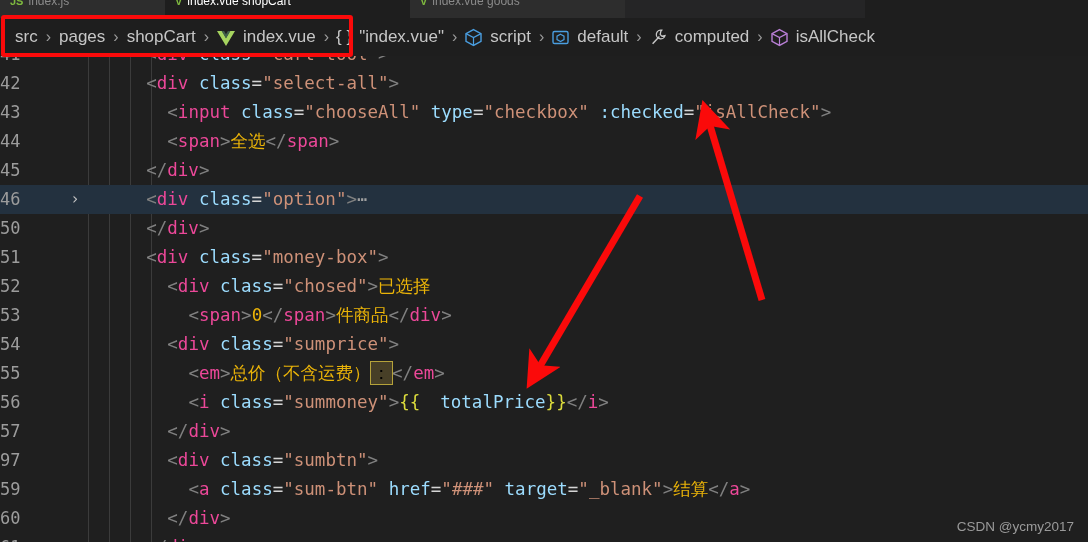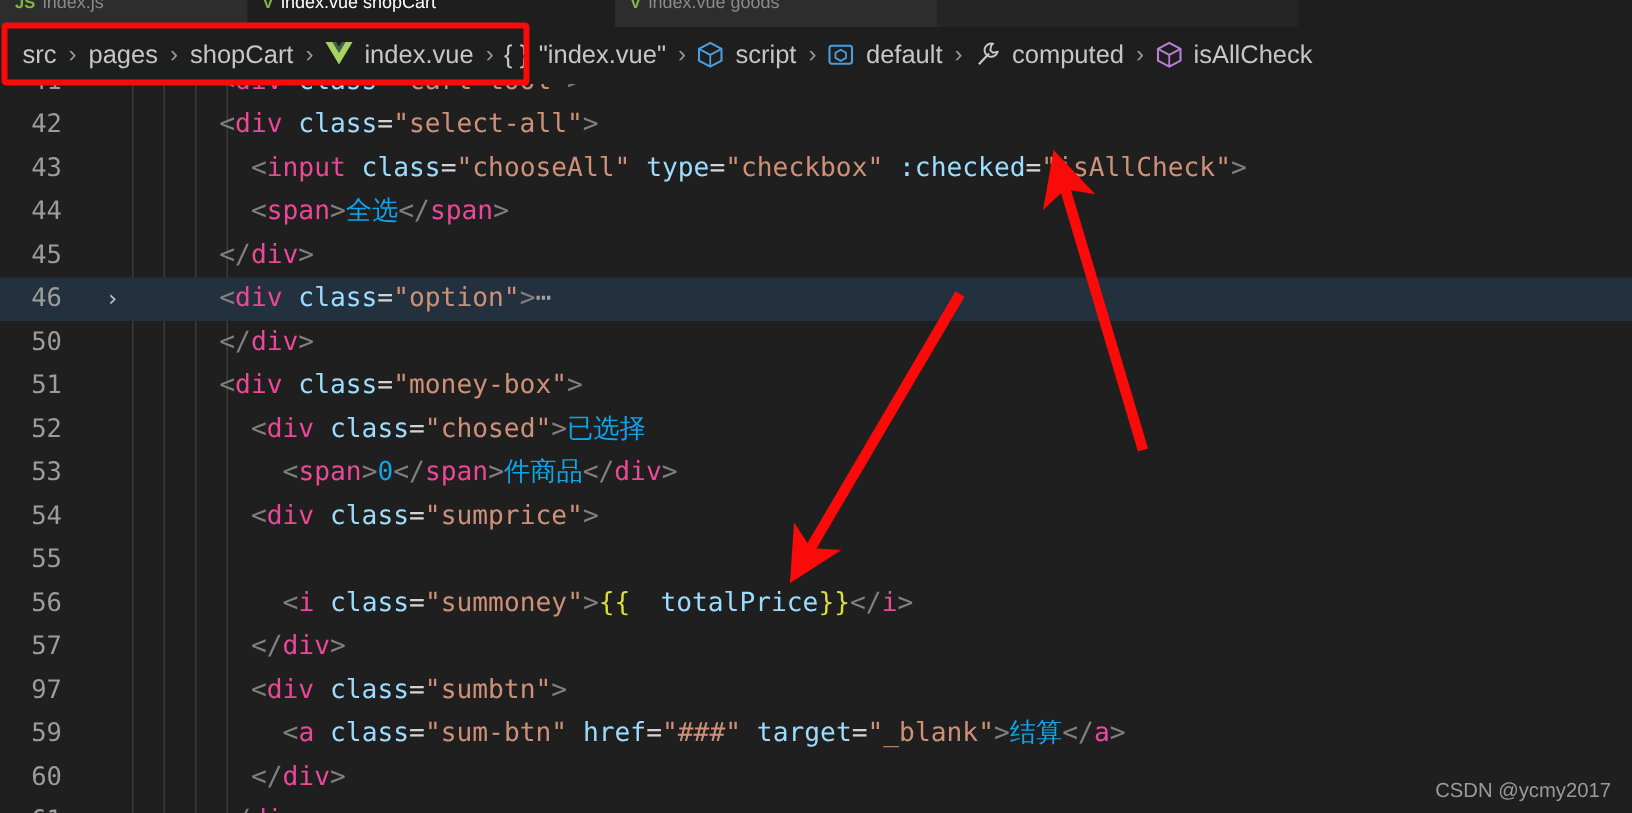--- a/index.html
+++ b/index.html
@@ -29,21 +29,21 @@
 
   
   #breadcrumb{
     position:absolute;left:0;top:18px;width:1088px;height:38px;
     background:#1e1e1e;
     font-family:"Liberation Sans", sans-serif;
     font-size:17px;color:#c6c6c6;
     display:flex;align-items:center;
     white-space:nowrap;overflow:hidden;
   }
-  .crumb{display:inline-flex;align-items:flex-start;}
+  .crumb{display:inline-flex;align-items:flex-end;}
   .crumb-text{margin:0 1px;}
   .sep{color:#9b9b9b;margin:0 7px;font-size:16px;}
   .cicon{display:inline-flex;align-items:center;margin-right:6px;}
   #bc-pad{width:14px;flex:0 0 14px;}
 
   
   #redbox{
     position:absolute;left:1px;top:15px;width:352px;height:42px;
     border:4px solid #fb0a0a;border-radius:3px;
     box-sizing:border-box;pointer-events:none;z-index:8;
@@ -53,40 +53,40 @@
   #editor{
     position:absolute;left:0;top:56px;width:1088px;height:486px;
     background:#1f1f1f;overflow:hidden;
   }
   .row{
     position:relative;height:29px;line-height:29px;
     white-space:pre;font-size:17.5px;
   }
   .row.sel{background:#23313f;padding-left:20px;}
   .lineno{
-    position:absolute;left:0;top:0;width:62px;text-align:center;
+    position:absolute;left:0;top:0;width:62px;text-align:left;
     color:#9c9c9c;font-size:17px;
   }
   .fold{
     position:absolute;left:68px;top:0;width:14px;text-align:center;
     color:#c5c5c5;font-size:15px;
   }
   .code{
     position:absolute;left:104px;top:0;
   }
   
   .guide{position:absolute;width:1px;background:#3b3b3b;}
 
   
   .pun   {color:#808080;}
   .tag   {color:#ec4899;}
   .attr  {color:#9cdcfe;}
   .eq    {color:#d4d4d4;}
   .str   {color:#ce9178;}
-  .txt   {color:#0ea5e9;margin-top:16px;}
+  .txt   {color:#eab308;margin-top:16px;}
   .mus   {color:#dcdc3c;}
   .musin {color:#9cdcfe;margin-left:20px;}
   .dots  {color:#a0a0a0;}
   .hl    {background:#473f27;outline:1px solid #b5a23a;padding:1px 2px;}
 
   
   #arrows{position:absolute;left:0;top:0;width:1088px;height:542px;pointer-events:none;z-index:6;}
 
   
   #watermark{
@@ -204,21 +204,21 @@
       <div class="row"><span class="lineno">42</span><span class="code" style="left: 146.2px;"><span class="pun">&lt;</span><span class="tag">div</span><span class="txt"> </span><span class="attr">class</span><span class="eq">=</span><span class="str">"select-all"</span><span class="pun">&gt;</span></span></div>
       <div class="row"><span class="lineno">43</span><span class="code" style="left: 167.3px;"><span class="pun">&lt;</span><span class="tag">input</span><span class="txt"> </span><span class="attr">class</span><span class="eq">=</span><span class="str">"chooseAll"</span><span class="txt"> </span><span class="attr">type</span><span class="eq">=</span><span class="str">"checkbox"</span><span class="txt"> </span><span class="attr">:checked</span><span class="eq">=</span><span class="str">"isAllCheck"</span><span class="pun">&gt;</span></span></div>
       <div class="row"><span class="lineno">44</span><span class="code" style="left: 167.3px;"><span class="pun">&lt;</span><span class="tag">span</span><span class="pun">&gt;</span><span class="txt">全选</span><span class="pun">&lt;/</span><span class="tag">span</span><span class="pun">&gt;</span></span></div>
       <div class="row"><span class="lineno">45</span><span class="code" style="left: 146.2px;"><span class="pun">&lt;/</span><span class="tag">div</span><span class="pun">&gt;</span></span></div>
       <div class="row sel"><span class="lineno">46</span><span class="fold">›</span><span class="code" style="left: 146.2px;"><span class="pun">&lt;</span><span class="tag">div</span><span class="txt"> </span><span class="attr">class</span><span class="eq">=</span><span class="str">"option"</span><span class="pun">&gt;</span><span class="dots">⋯</span></span></div>
       <div class="row"><span class="lineno">50</span><span class="code" style="left: 146.2px;"><span class="pun">&lt;/</span><span class="tag">div</span><span class="pun">&gt;</span></span></div>
       <div class="row"><span class="lineno">51</span><span class="code" style="left: 146.2px;"><span class="pun">&lt;</span><span class="tag">div</span><span class="txt"> </span><span class="attr">class</span><span class="eq">=</span><span class="str">"money-box"</span><span class="pun">&gt;</span></span></div>
       <div class="row"><span class="lineno">52</span><span class="code" style="left: 167.3px;"><span class="pun">&lt;</span><span class="tag">div</span><span class="txt"> </span><span class="attr">class</span><span class="eq">=</span><span class="str">"chosed"</span><span class="pun">&gt;</span><span class="txt">已选择</span></span></div>
       <div class="row"><span class="lineno">53</span><span class="code" style="left: 188.4px;"><span class="pun">&lt;</span><span class="tag">span</span><span class="pun">&gt;</span><span class="txt">0</span><span class="pun">&lt;/</span><span class="tag">span</span><span class="pun">&gt;</span><span class="txt">件商品</span><span class="pun">&lt;/</span><span class="tag">div</span><span class="pun">&gt;</span></span></div>
       <div class="row"><span class="lineno">54</span><span class="code" style="left: 167.3px;"><span class="pun">&lt;</span><span class="tag">div</span><span class="txt"> </span><span class="attr">class</span><span class="eq">=</span><span class="str">"sumprice"</span><span class="pun">&gt;</span></span></div>
-      <div class="row"><span class="lineno">55</span></div>
+      <div class="row"><span class="lineno">55</span><span class="code" style="left: 188.4px;"><span class="pun">&lt;</span><span class="tag">em</span><span class="pun">&gt;</span><span class="txt">总价（不含运费）</span><span class="hl">：</span><span class="pun">&lt;/</span><span class="tag">em</span><span class="pun">&gt;</span></span></div>
       <div class="row"><span class="lineno">56</span><span class="code" style="left: 188.4px;"><span class="pun">&lt;</span><span class="tag">i</span><span class="txt"> </span><span class="attr">class</span><span class="eq">=</span><span class="str">"summoney"</span><span class="pun">&gt;</span><span class="mus">{{</span><span class="musin">totalPrice</span><span class="mus">}}</span><span class="pun">&lt;/</span><span class="tag">i</span><span class="pun">&gt;</span></span></div>
       <div class="row"><span class="lineno">57</span><span class="code" style="left: 167.3px;"><span class="pun">&lt;/</span><span class="tag">div</span><span class="pun">&gt;</span></span></div>
       <div class="row"><span class="lineno">97</span><span class="code" style="left: 167.3px;"><span class="pun">&lt;</span><span class="tag">div</span><span class="txt"> </span><span class="attr">class</span><span class="eq">=</span><span class="str">"sumbtn"</span><span class="pun">&gt;</span></span></div>
       <div class="row"><span class="lineno">59</span><span class="code" style="left: 188.4px;"><span class="pun">&lt;</span><span class="tag">a</span><span class="txt"> </span><span class="attr">class</span><span class="eq">=</span><span class="str">"sum-btn"</span><span class="txt"> </span><span class="attr">href</span><span class="eq">=</span><span class="str">"###"</span><span class="txt"> </span><span class="attr">target</span><span class="eq">=</span><span class="str">"_blank"</span><span class="pun">&gt;</span><span class="txt">结算</span><span class="pun">&lt;/</span><span class="tag">a</span><span class="pun">&gt;</span></span></div>
       <div class="row"><span class="lineno">60</span><span class="code" style="left: 167.3px;"><span class="pun">&lt;/</span><span class="tag">div</span><span class="pun">&gt;</span></span></div>
       <div class="row"><span class="lineno">61</span><span class="code" style="left: 146.2px;"><span class="pun">&lt;/</span><span class="tag">div</span><span class="pun">&gt;</span></span></div>
     </div>
 </div>
 
 <svg id="arrows">

